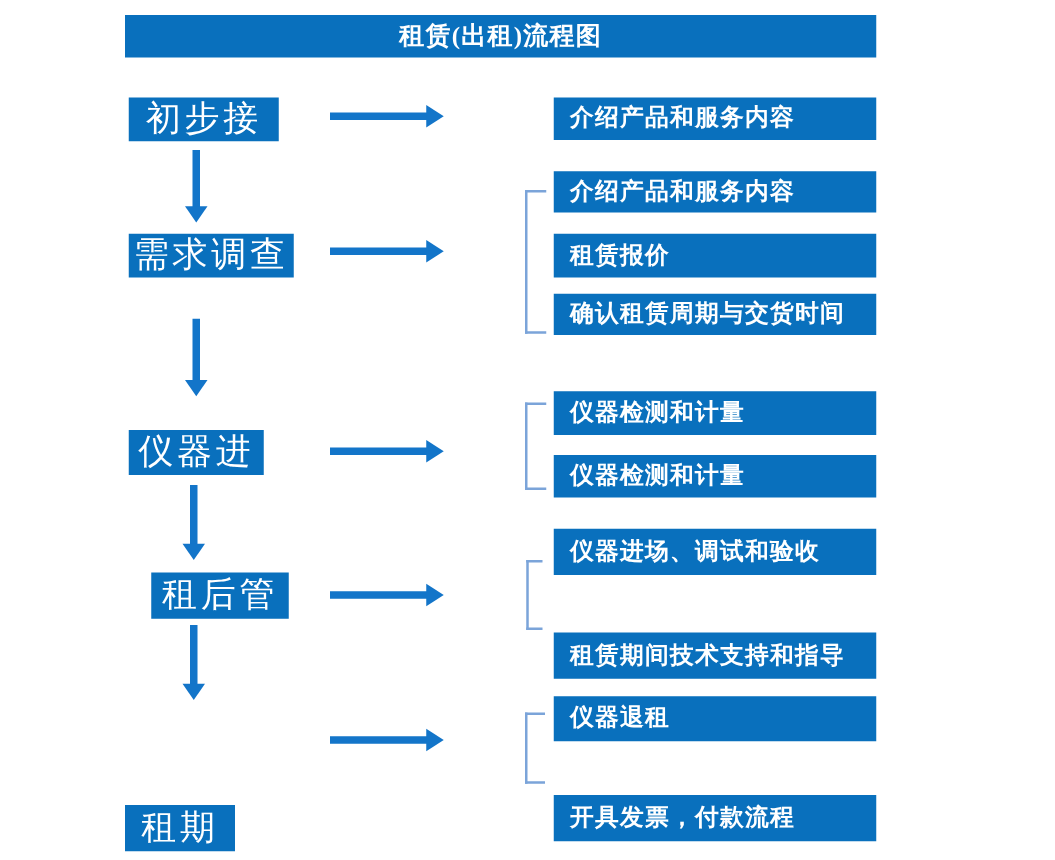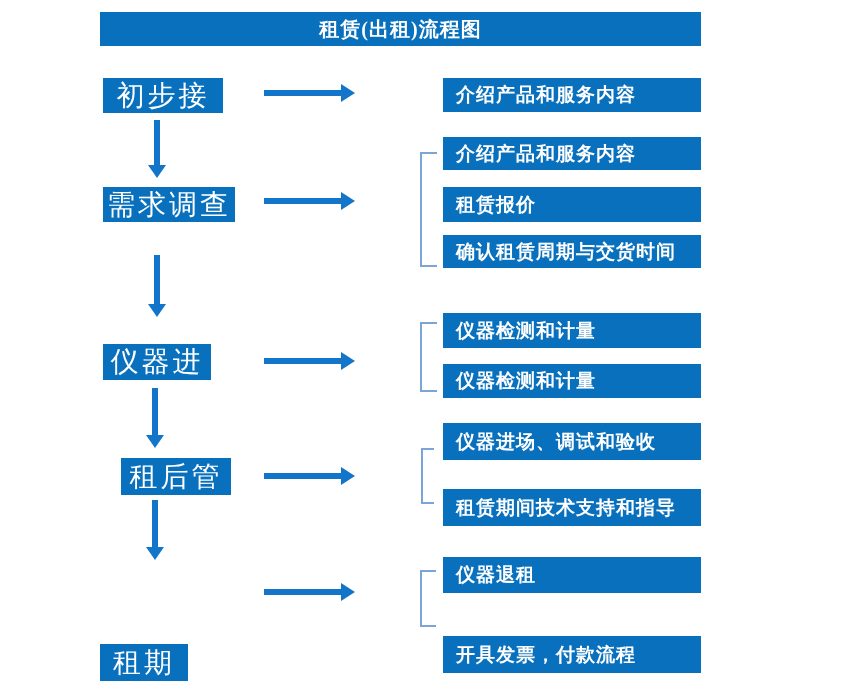--- a/index.html
+++ b/index.html
@@ -136,18 +136,18 @@
   <div class="detail-box" style="top:78px;  height:34px; line-height:34px;">介绍产品和服务内容</div>
 
   <div class="detail-box" style="top:137px; height:33px; line-height:33px;">介绍产品和服务内容</div>
   <div class="detail-box" style="top:187px; height:35px; line-height:35px;">租赁报价</div>
   <div class="detail-box" style="top:235px; height:33px; line-height:33px;">确认租赁周期与交货时间</div>
 
   <div class="detail-box" style="top:313px; height:35px; line-height:35px;">仪器检测和计量</div>
   <div class="detail-box" style="top:364px; height:34px; line-height:34px;">仪器检测和计量</div>
 
   <div class="detail-box" style="top:423px; height:37px; line-height:37px;">仪器进场、调试和验收</div>
-  <div class="detail-box" style="top:489px; height:37px; line-height:37px;">租赁期间技术支持和指导</div>
+  <div class="detail-box" style="top:506px; height:37px; line-height:37px;">租赁期间技术支持和指导</div>
 
   <div class="detail-box" style="top:557px; height:36px; line-height:36px;">仪器退租</div>
   <div class="detail-box" style="top:608px; height:37px; line-height:37px;margin-top:28px;">开具发票，付款流程</div>
 
 </div>
 
 </body></html>

